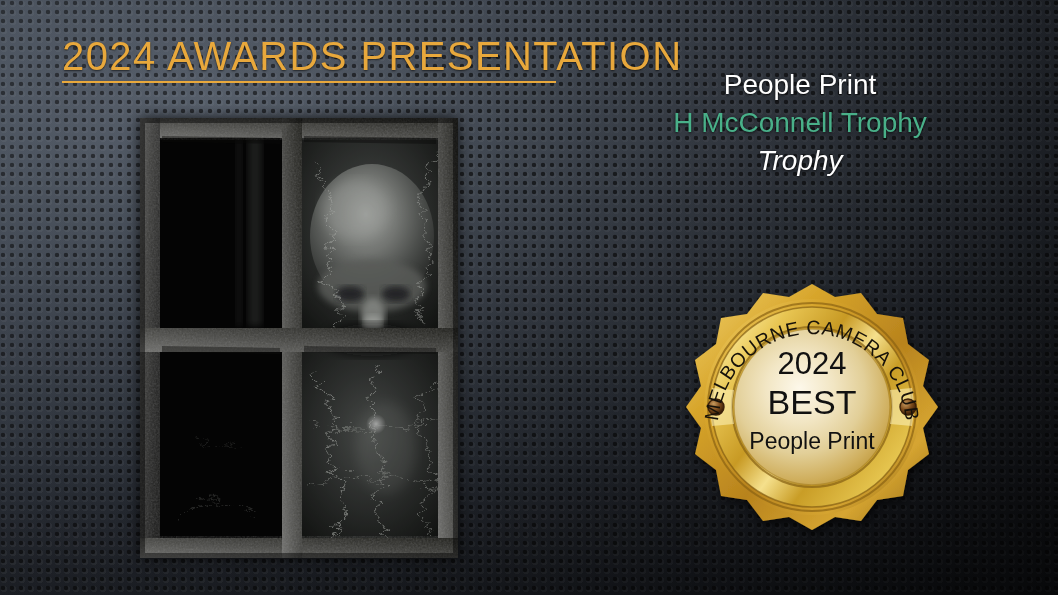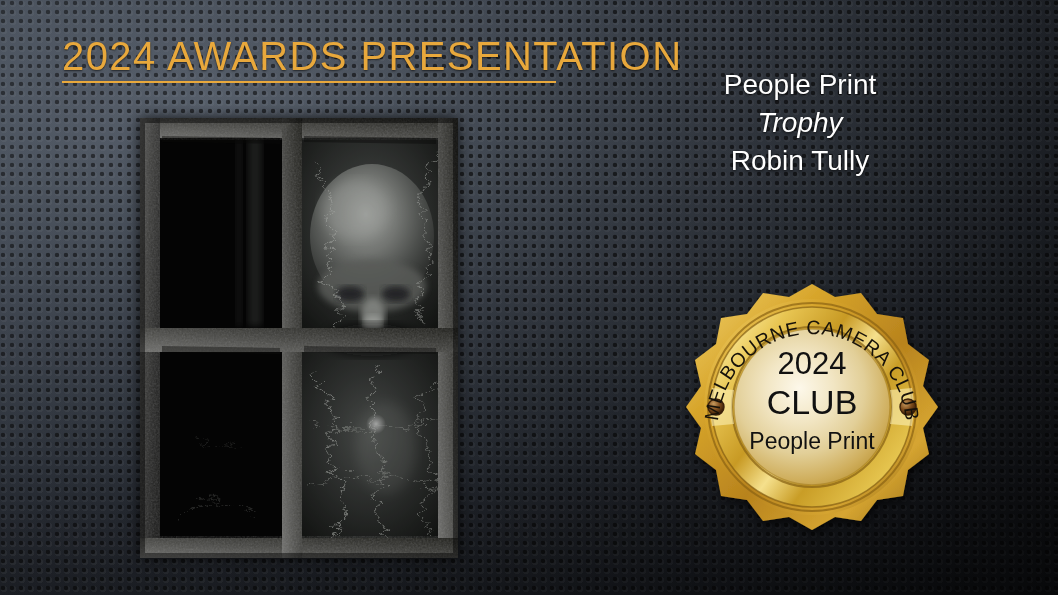--- a/index.html
+++ b/index.html
@@ -245,22 +245,22 @@
         <path d="M164 228 L296 230 L296 236 L164 234 Z" fill="#111110"></path>
       </g>
 
       <rect x="0" y="0" width="318" height="440" fill="#000" opacity="0.18"></rect>
       <rect x="0" y="0" width="318" height="440" fill="none" stroke="#000" stroke-width="10" opacity="0.45"></rect>
     </svg>
   </div>
 
   <div id="award-text">
     <div class="award-line">People Print</div>
+    <div class="award-line trophy">H McConnell Trophy</div>
     <div class="award-line italic">Trophy</div>
-    <div class="award-line">Robin Tully</div>
   </div>
 
   <div id="badge">
     <svg viewBox="0 0 280 264">
       <defs>
         <linearGradient id="starG" x1="0" y1="0" x2="1" y2="1">
           <stop offset="0%" stop-color="#f3d470"></stop>
           <stop offset="28%" stop-color="#d7a52b"></stop>
           <stop offset="55%" stop-color="#b8831d"></stop>
           <stop offset="78%" stop-color="#d6a531"></stop>
@@ -319,17 +319,17 @@
         <circle cx="44" cy="127" r="8" fill="url(#rivetG)" stroke="#3c2109" stroke-width="1.4"></circle>
         <circle cx="236" cy="127" r="8" fill="url(#rivetG)" stroke="#3c2109" stroke-width="1.4"></circle>
       </g>
 
       <text font-family="Liberation Sans, sans-serif" font-size="19.5" fill="#17120a" letter-spacing="0.6">
         <textPath href="#ringArc" startOffset="50%" text-anchor="middle">MELBOURNE CAMERA CLUB</textPath>
       </text>
     </svg>
 
     <div class="badge-center-text" id="badge-year">2024</div>
-    <div class="badge-center-text" id="badge-best">CLUB</div>
+    <div class="badge-center-text" id="badge-best">BEST</div>
     <div class="badge-center-text" id="badge-cat">People Print</div>
   </div>
 
 </div>
 
 </body></html>

